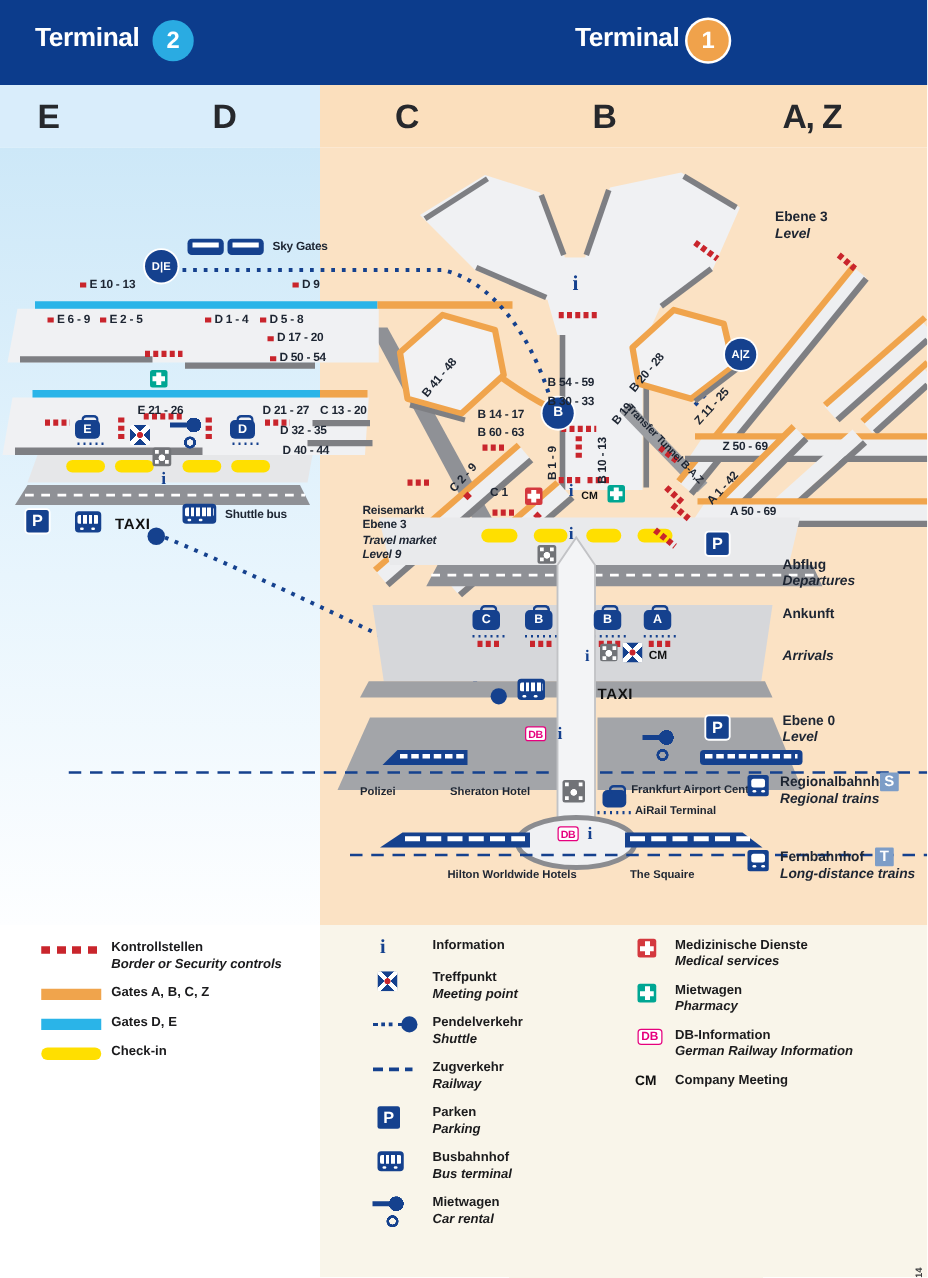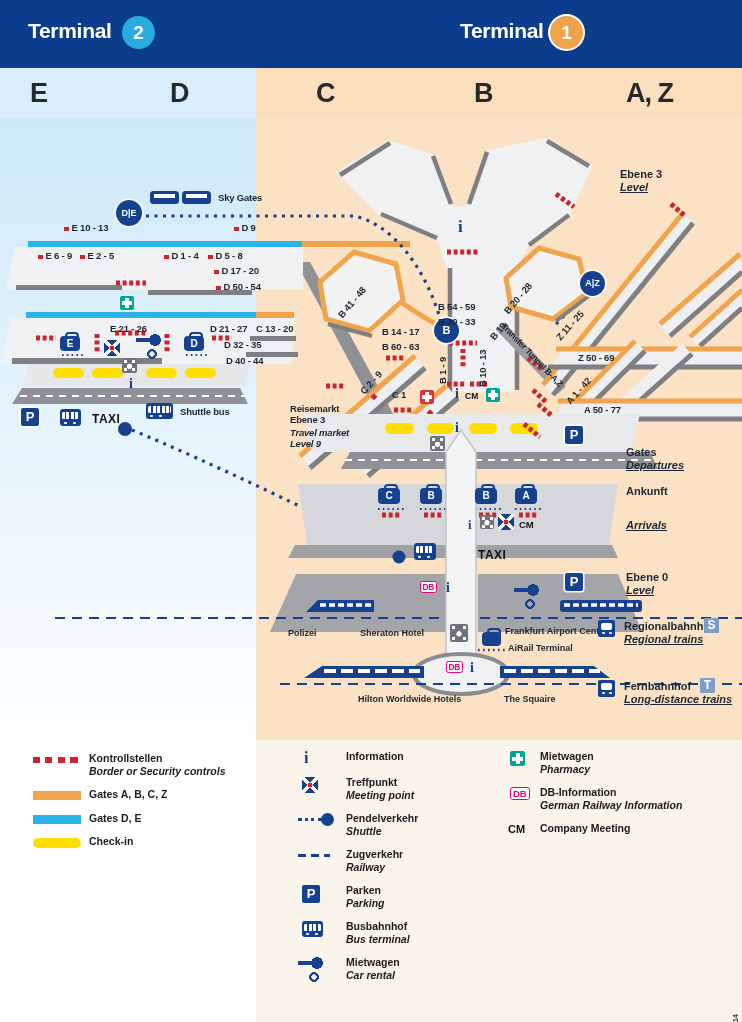--- a/index.html
+++ b/index.html
@@ -20,21 +20,21 @@
   #t1c{background:#f0a24b;box-shadow:0 0 0 2px #fff;}
   .sec-letter{font-weight:bold;font-size:27px;color:#26282c;letter-spacing:-1px;}
   
   .g{position:absolute;font-weight:bold;font-size:9.5px;line-height:1;color:#1d2532;white-space:nowrap;letter-spacing:-0.2px;}
   .g.rsq::before{content:"";display:inline-block;width:4.5px;height:4.5px;background:#c9252c;margin-right:3px;}
   .rot50{transform:rotate(-50deg);transform-origin:0 50%;}
   .rot48{transform:rotate(-48deg);transform-origin:0 50%;}
   .rot90{transform:rotate(-90deg);transform-origin:0 0;}
   .rotp46{transform:rotate(46deg);transform-origin:0 0;font-size:8.5px;}
   .dn{position:absolute;font-weight:bold;font-size:11px;line-height:12px;color:#1d2532;white-space:nowrap;}
-  .en{font-weight:bold;font-style:italic;text-decoration:underline;}
+  .en{font-weight:bold;font-style:italic;}
   .gr{position:absolute;font-weight:bold;font-size:9px;line-height:1;color:#1d2532;white-space:nowrap;}
   .taxi{position:absolute;font-weight:bold;font-size:12px;color:#111;letter-spacing:0.5px;}
   
   .info-i{position:absolute;font-family:"Liberation Serif",serif;font-weight:bold;color:#15418e;font-size:14px;line-height:1;}
   .badge-circle{position:absolute;border-radius:50%;background:#15418e;box-shadow:0 0 0 1.5px #fff;color:#fff;font-weight:bold;text-align:center;}
   .p-icon{position:absolute;background:#15418e;color:#fff;font-weight:bold;font-size:13px;line-height:18px;text-align:center;width:18px;height:18px;border-radius:2px;box-shadow:0 0 0 1.5px #fff;}
   .bag{position:absolute;background:#15418e;border-radius:4px;color:#fff;font-weight:bold;text-align:center;}
   .bag::before{content:"";position:absolute;top:-4px;left:50%;margin-left:-5px;width:10px;height:5px;border:2px solid #15418e;border-bottom:none;border-radius:4px 4px 0 0;}
   .cross{position:absolute;width:14px;height:14px;border-radius:2px;}
   .cross::before{content:"";position:absolute;left:50%;top:2px;bottom:2px;width:4px;margin-left:-2px;background:#fff;}
@@ -353,21 +353,21 @@
   <div class="g" style="left:438px;top:302px">B 54 - 59</div>
   <div class="g" style="left:438px;top:317px">B 30 - 33</div>
   <div class="g" style="left:382px;top:327px">B 14 - 17</div>
   <div class="g" style="left:382px;top:342px">B 60 - 63</div>
   <div class="g rot90" style="left:438px;top:384px">B 1 - 9</div>
   <div class="g rot90" style="left:478px;top:387px">B 10 - 13</div>
   <div class="g rotp46" style="left:506px;top:322px">Transfer Tunnel B-A,Z</div>
   <div class="g rot48" style="left:558px;top:334px">Z 11 - 25</div>
   <div class="g" style="left:578px;top:353px">Z 50 - 69</div>
   <div class="g rot48" style="left:568px;top:398px">A 1 - 42</div>
-  <div class="g" style="left:584px;top:405px">A 50 - 77</div>
+  <div class="g" style="left:584px;top:405px">A 50 - 69</div>
   <div class="g rot48" style="left:362px;top:388px">C 2 - 9</div>
   <div class="g" style="left:392px;top:390px">C 1</div>
 
   <div>
     <div class="g" style="left:290px;top:404px">Reisemarkt</div>
     <div class="g" style="left:290px;top:415px">Ebene 3</div>
     <div class="g" style="left:290px;top:428px;font-style:italic">Travel market</div>
     <div class="g" style="left:290px;top:439px;font-style:italic">Level 9</div>
   </div>
   <div class="cross red" style="left:420px;top:390px"></div>
@@ -399,21 +399,21 @@
   <div class="help sz18" style="left:450px;top:624px"></div>
   <div class="bag" style="left:482px;top:632px;width:19px;height:14px"></div>
   <div class="gr" style="left:508px;top:644px">AiRail Terminal</div>
   <div class="db-badge" style="left:446px;top:661px">DB</div>
   <div class="info-i" style="left:470px;top:661px">i</div>
   <div class="gr" style="left:358px;top:695px">Hilton Worldwide Hotels</div>
   <div class="gr" style="left:504px;top:695px">The Squaire</div>
 
   <div class="dn" style="left:620px;top:168px">Ebene 3</div>
   <div class="dn en" style="left:620px;top:181px">Level</div>
-  <div class="dn" style="left:626px;top:446px">Gates</div>
+  <div class="dn" style="left:626px;top:446px">Abflug</div>
   <div class="dn en" style="left:626px;top:459px">Departures</div>
   <div class="dn" style="left:626px;top:485px">Ankunft</div>
   <div class="dn en" style="left:626px;top:519px">Arrivals</div>
   <div class="dn" style="left:626px;top:571px">Ebene 0</div>
   <div class="dn en" style="left:626px;top:584px">Level</div>
   <div class="icon-trainsq" style="left:598px;top:620px"></div>
   <div class="dn" style="left:624px;top:620px">Regionalbahnhof</div>
   <div class="badge-sq" style="left:704px;top:618px">S</div>
   <div class="dn en" style="left:624px;top:633px">Regional trains</div>
   <div class="icon-trainsq" style="left:598px;top:680px"></div>
@@ -527,20 +527,29 @@
           <span class="lg-icon" data-icon="carrental"></span>
         </span>
         <span>
           <span class="lg-de">Mietwagen</span>
           <span class="lg-en">Car rental</span>
         </span>
       </div>
     </div>
   <div class="legend-col col-right" style="left:508px;top:750px;width:216px">
 
+      <div class="lg-row">
+        <span class="lg-ic">
+          <span class="lg-icon" data-icon="medical"></span>
+        </span>
+        <span>
+          <span class="lg-de">Medizinische Dienste</span>
+          <span class="lg-en">Medical services</span>
+        </span>
+      </div>
 
       <div class="lg-row">
         <span class="lg-ic">
           <span class="lg-icon" data-icon="pharmacy"></span>
         </span>
         <span>
           <span class="lg-de">Mietwagen</span>
           <span class="lg-en">Pharmacy</span>
         </span>
       </div>

